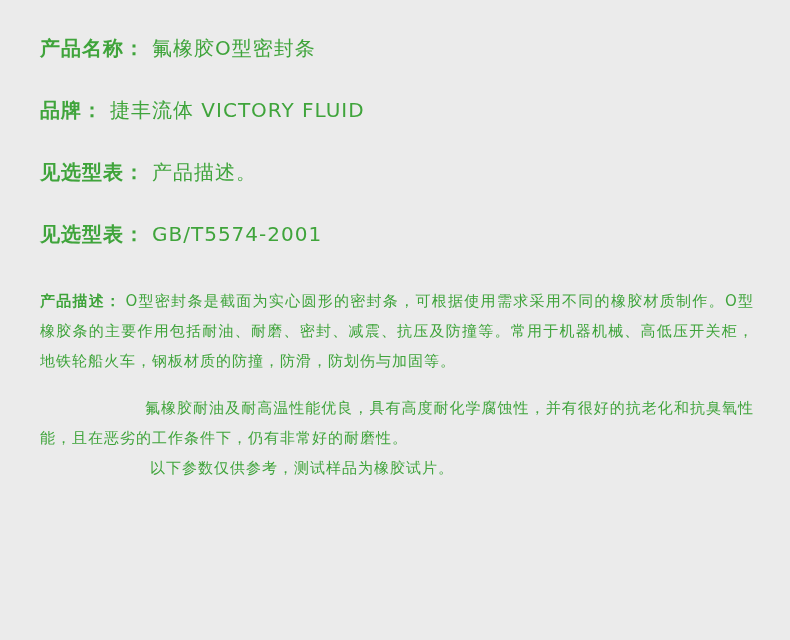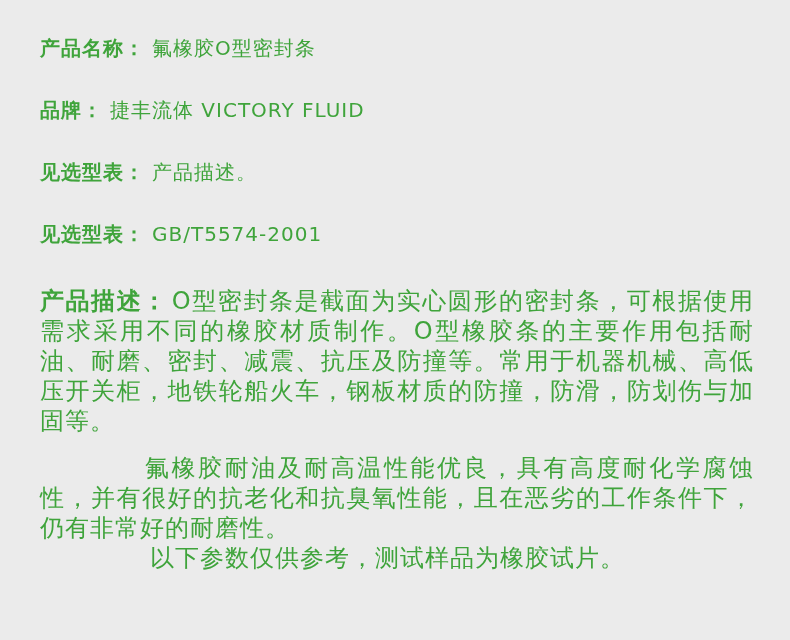--- a/index.html
+++ b/index.html
@@ -24,21 +24,21 @@
     letter-spacing: 1px;
     margin: 0 0 42px 0;
     white-space: nowrap;
   }
   .attr-label {
     font-weight: bold;
     margin-right: 7px;
   }
   .desc-para {
     margin: 0;
-    font-size: 24px;
+    font-size: 15px;
     line-height: 30px;
     letter-spacing: 1px;
     text-align: justify;
   }
   .desc-label {
     font-weight: bold;
     margin-right: 4px;
   }
   .desc-indent-1 {
     text-indent: 105px;

